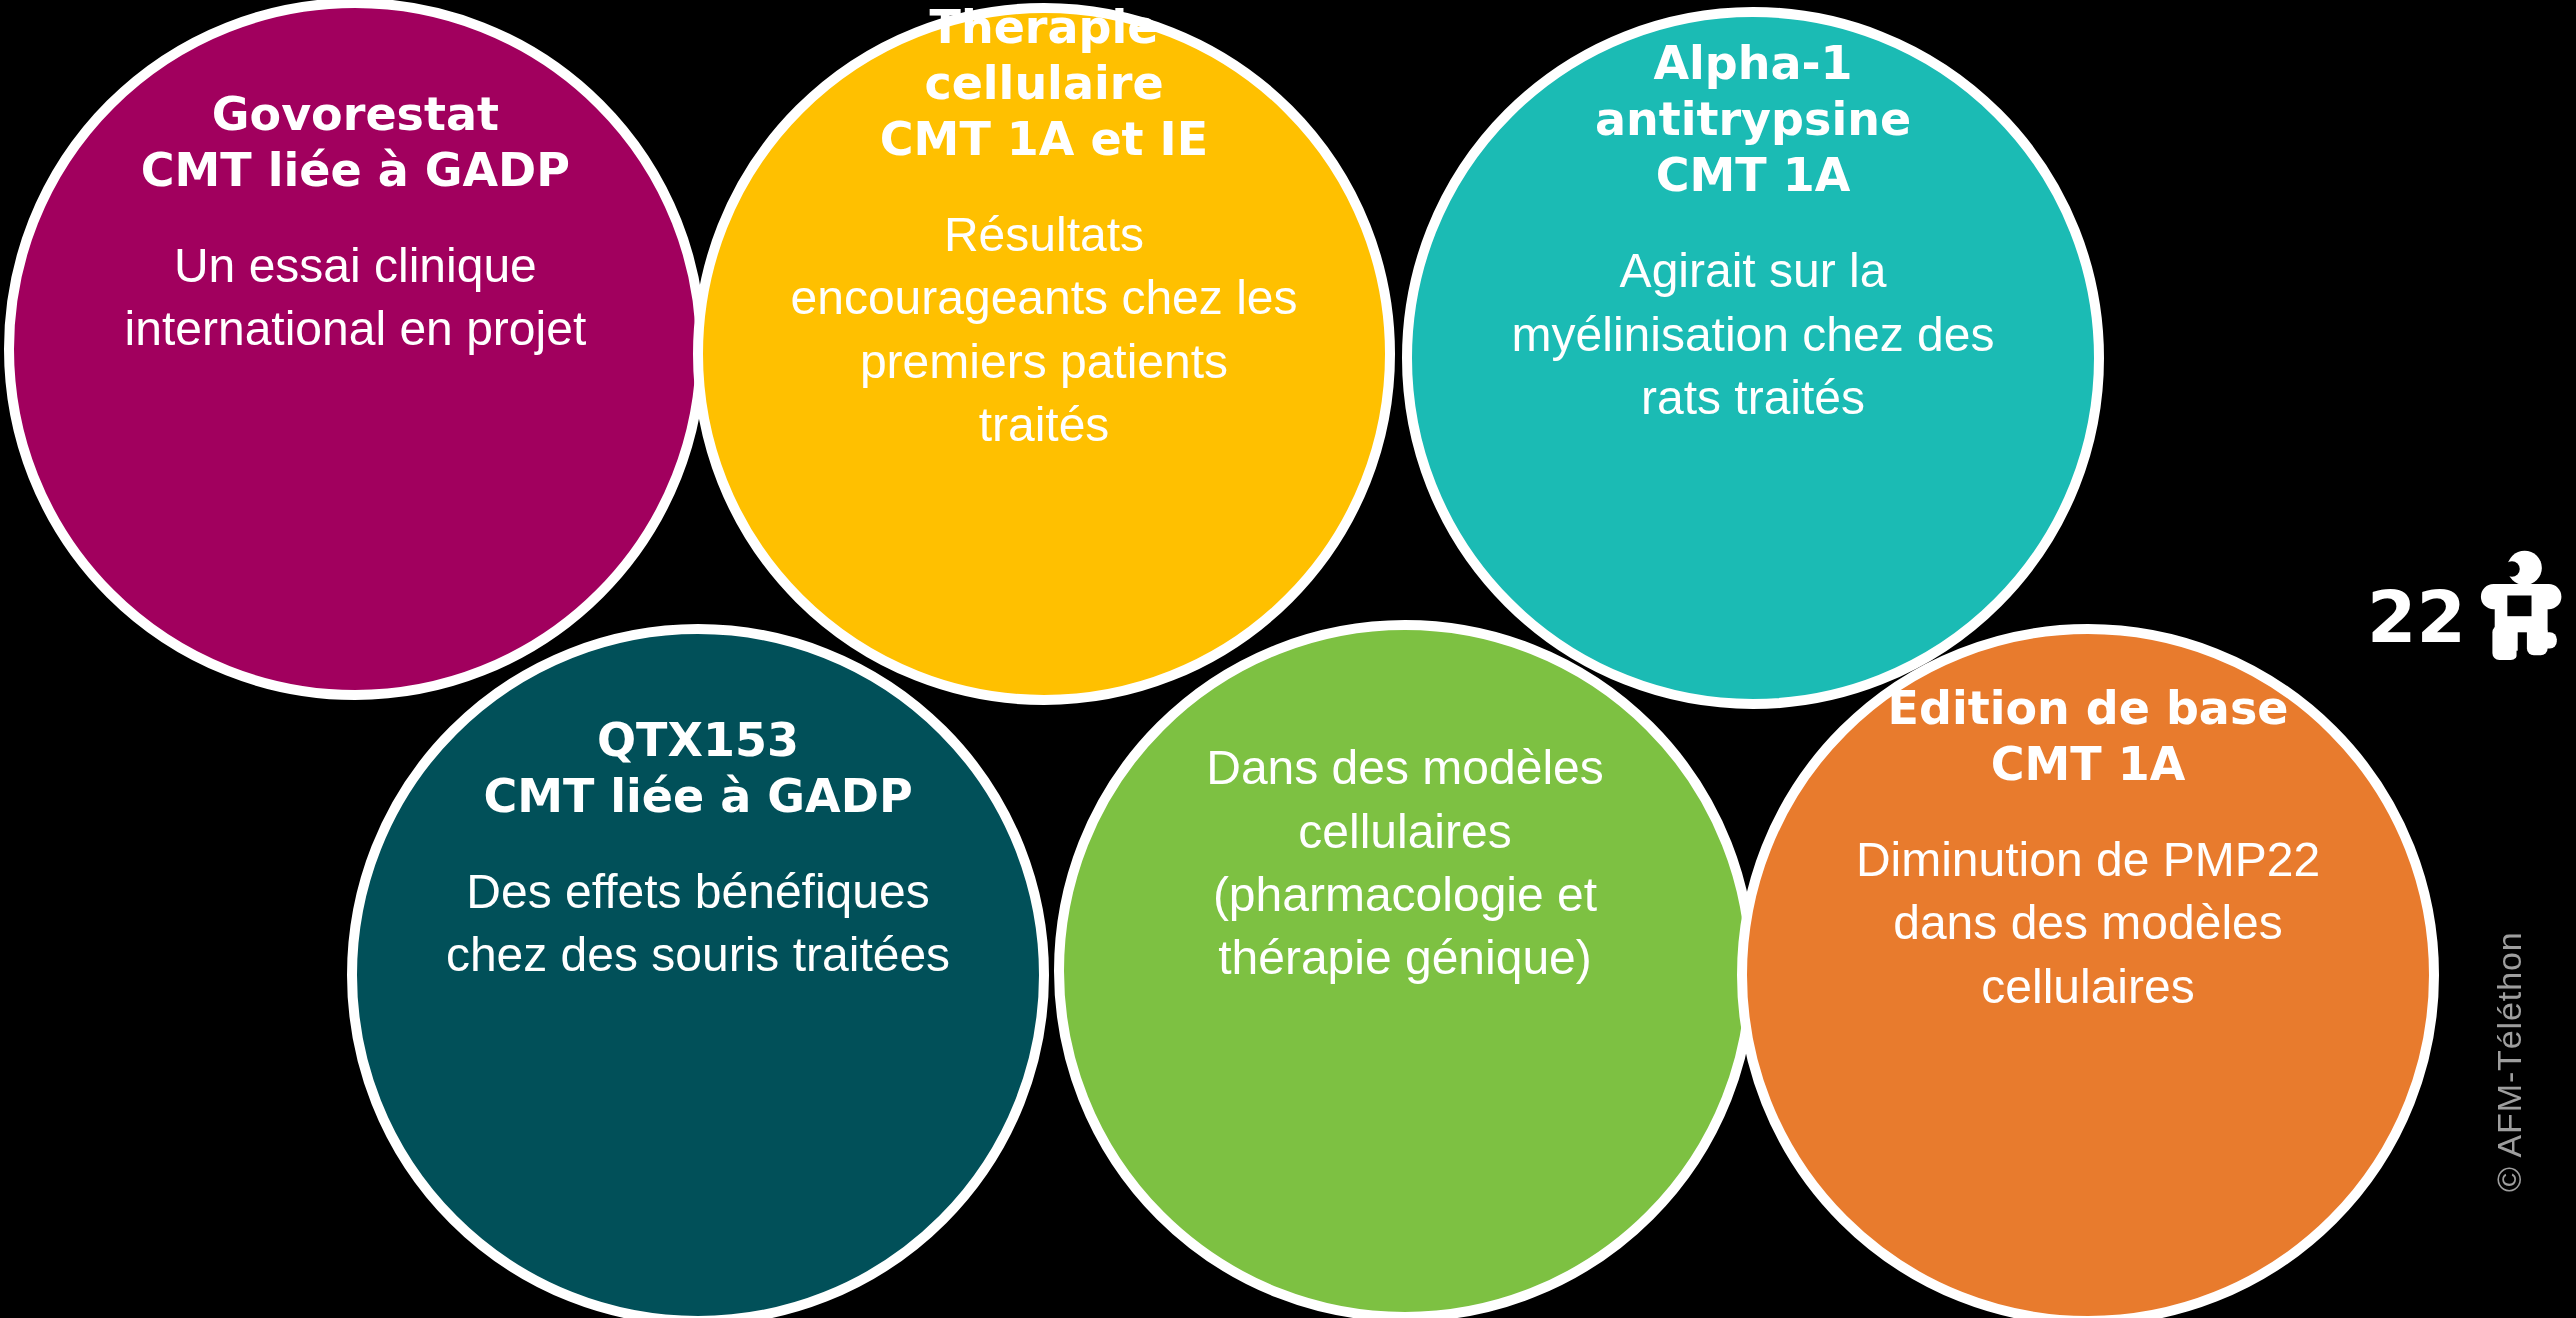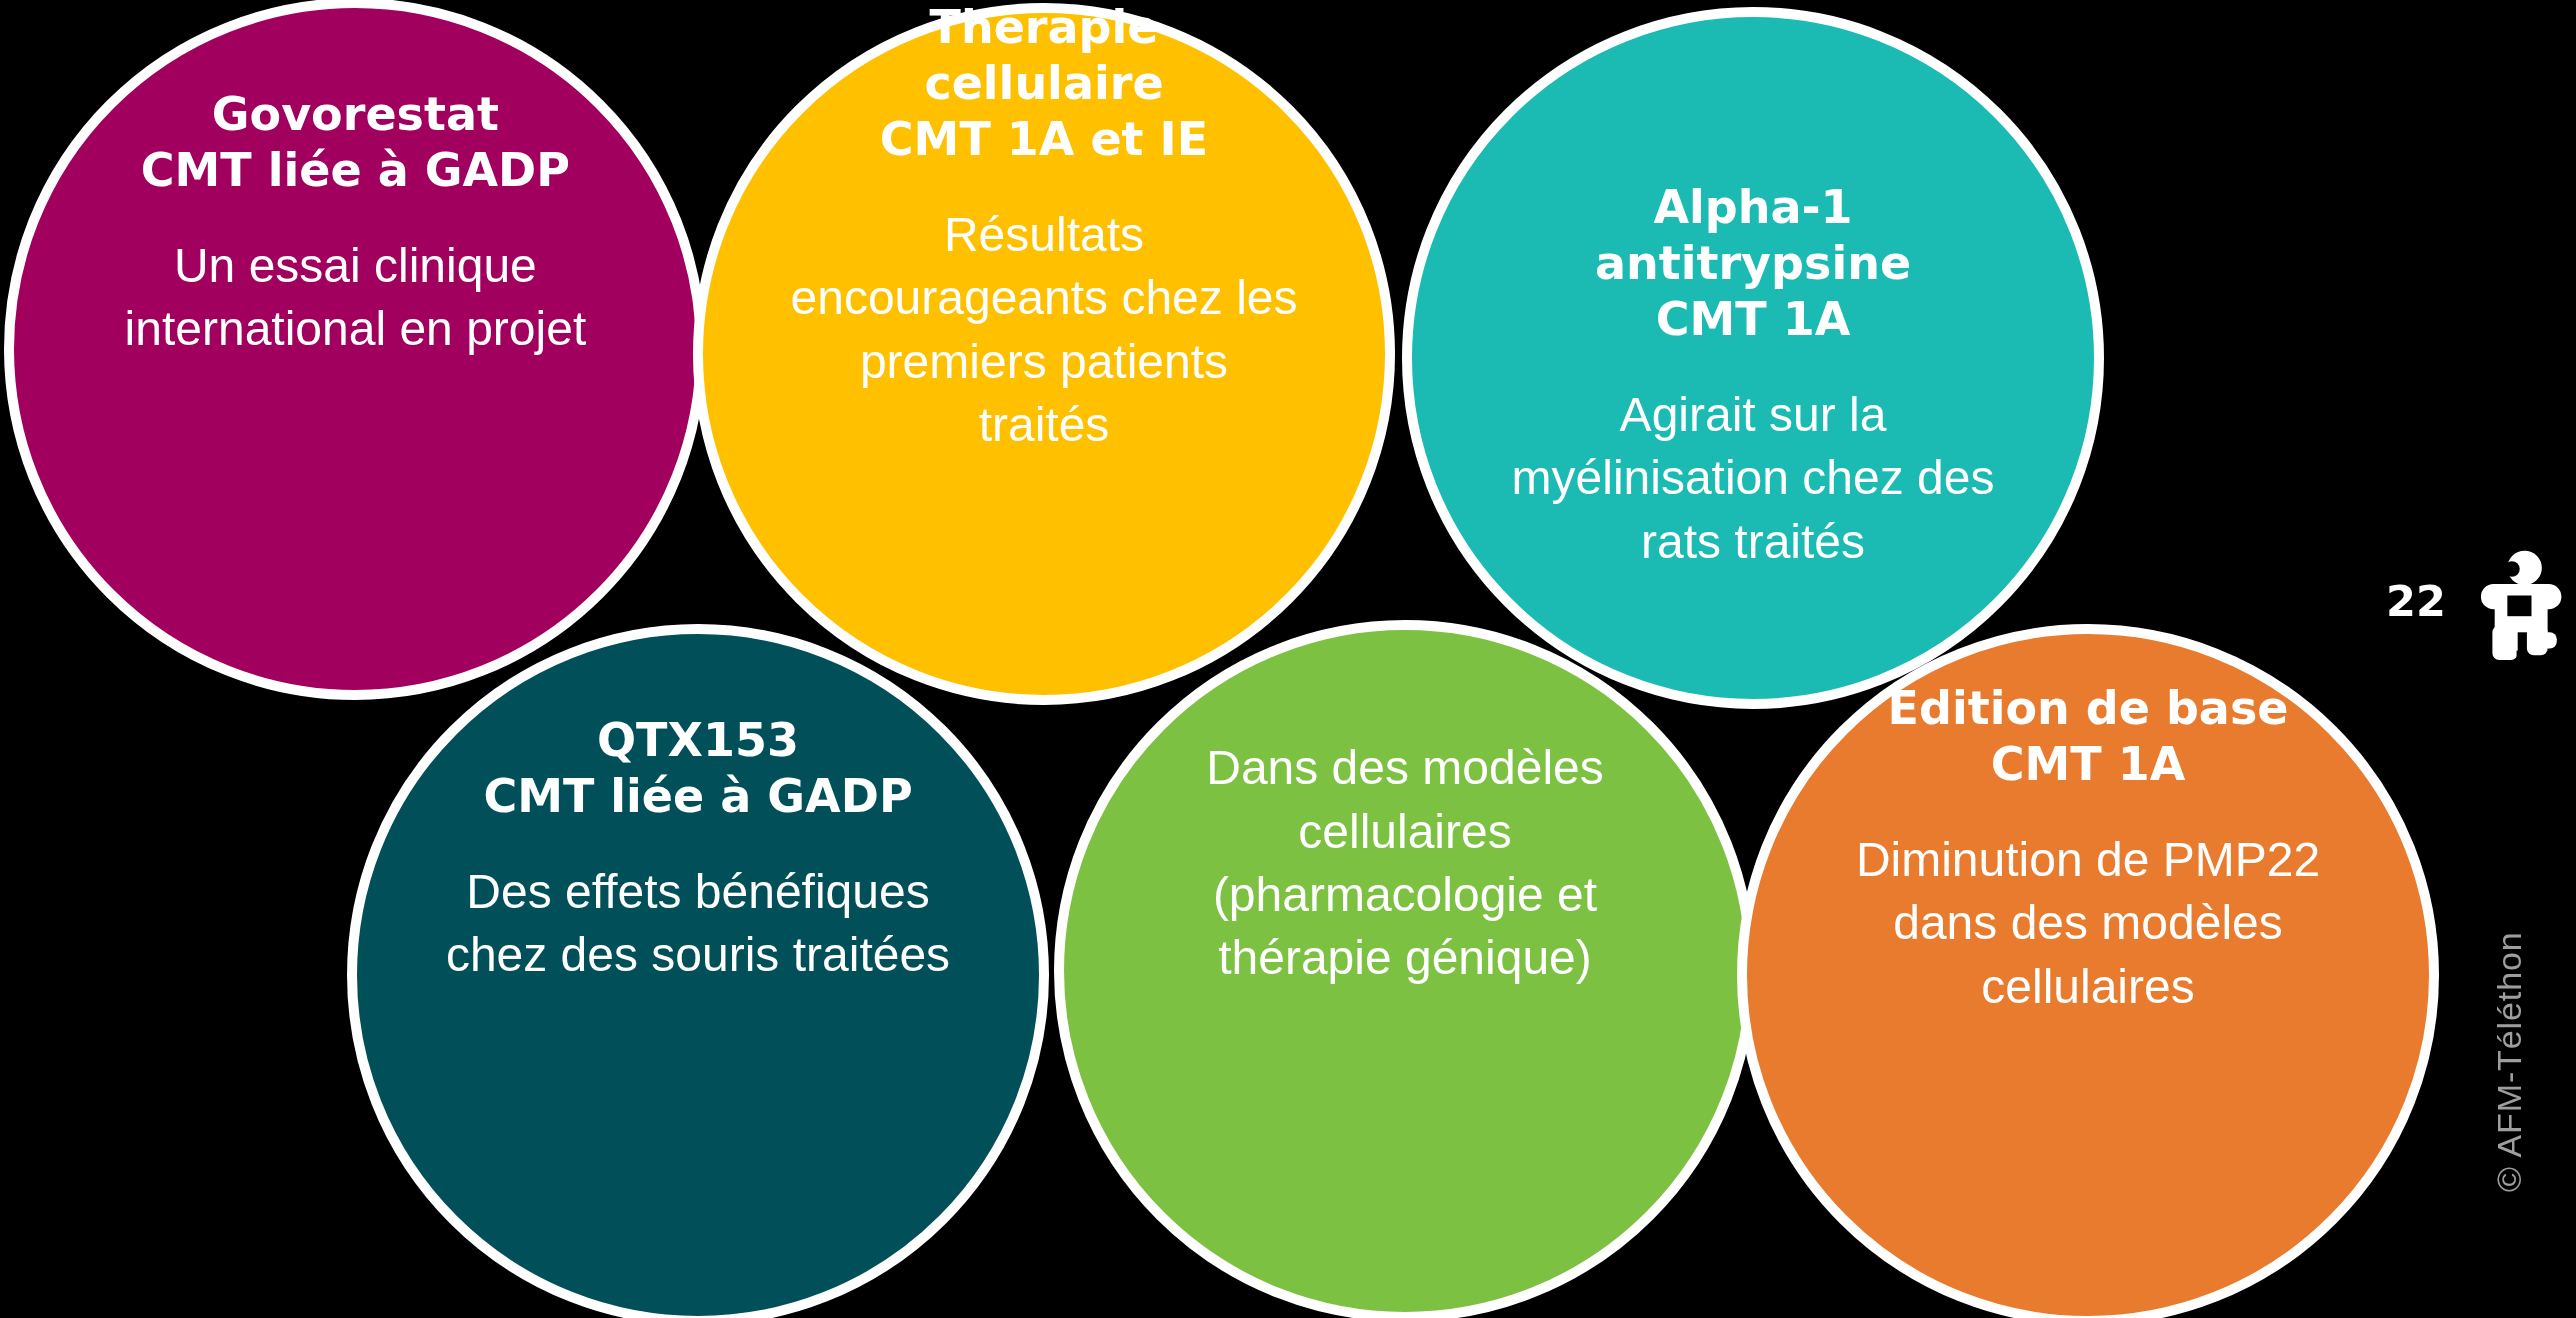--- a/index.html
+++ b/index.html
@@ -45,33 +45,33 @@
     font-size:48px;
     line-height:1.32;
     color:#fff;
     white-space:pre-line;
     margin-top:36px;
   }
 
   
   .c1{left:4.4px;   top:-1.8px;}
   .c2{left:693px; top:2.7px;}
-  .c3{left:1402px;top:7.1px;align-items:flex-end;}
+  .c3{left:1402px;top:7.1px;}
   .c4{left:347px; top:624px;}
   .c5{left:1054px;top:620px;}
   .c6{left:1737px;top:624px;}
 
   .page-number{
     position:absolute;
     left:2367px; top:576px;
     width:98px;
     text-align:center;
     font-family:"DejaVu Sans","Liberation Sans",sans-serif;
     font-weight:700;
-    font-size:43px;
+    font-size:71px;
     color:#fff;
   }
   .person-icon{
     position:absolute;
     left:2474px; top:549px;
     width:92px; height:116px;
   }
   .copyright{
     position:absolute;
     left:2490px; top:1192px;

